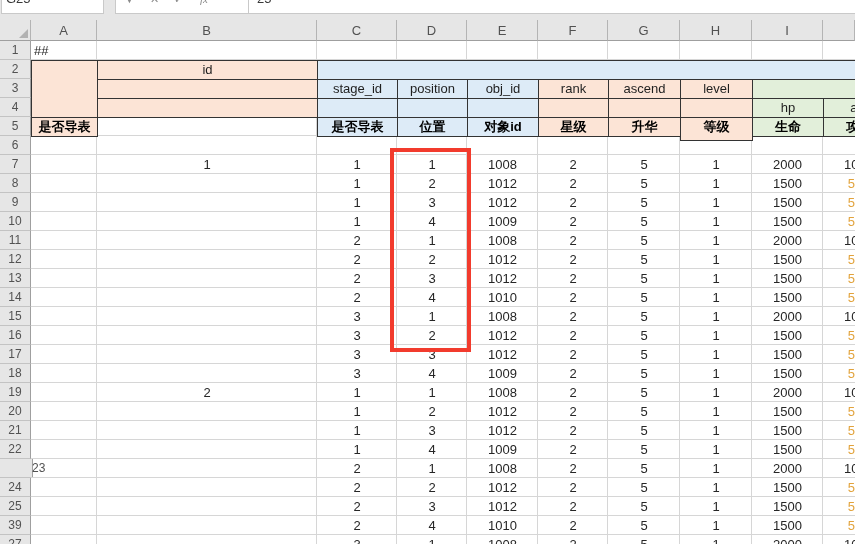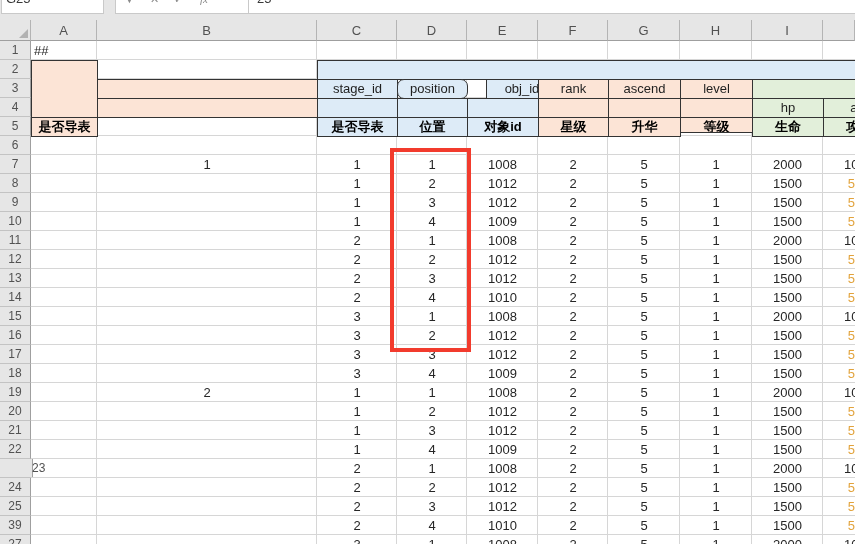--- a/index.html
+++ b/index.html
@@ -121,45 +121,46 @@
       <div class="vline" style="left: 316px; top: 21px; width: 1px; height: 503px;"></div>
       <div class="vline" style="left: 396px; top: 21px; width: 1px; height: 503px;"></div>
       <div class="vline" style="left: 466px; top: 21px; width: 1px; height: 503px;"></div>
       <div class="vline" style="left: 537px; top: 21px; width: 1px; height: 503px;"></div>
       <div class="vline" style="left: 607px; top: 21px; width: 1px; height: 503px;"></div>
       <div class="vline" style="left: 679px; top: 21px; width: 1px; height: 503px;"></div>
       <div class="vline" style="left: 751px; top: 21px; width: 1px; height: 503px;"></div>
       <div class="vline" style="left: 822px; top: 21px; width: 1px; height: 503px;"></div>
       <div class="dcell left" style="left: 31px; top: 21px; width: 66px; height: 19px; line-height: 19px;">##</div>
       <div class="hcell" style="left: 31px; top: 40px; width: 67px; height: 58px; line-height: 56px; background: rgb(252, 228, 214);"></div>
+      <div class="hcell" style="left: 97px; top: 40px; width: 221px; height: 20px; line-height: 18px; background: rgb(252, 228, 214);">id</div>
       <div class="hcell" style="left: 97px; top: 59px; width: 221px; height: 20px; line-height: 18px; background: rgb(252, 228, 214);"></div>
       <div class="hcell" style="left: 97px; top: 78px; width: 221px; height: 20px; line-height: 18px; background: rgb(252, 228, 214);"></div>
       <div class="hcell" style="left: 317px; top: 40px; width: 578px; height: 20px; line-height: 18px; background: rgb(221, 235, 247);"></div>
       <div class="hcell" style="left: 317px; top: 59px; width: 81px; height: 20px; line-height: 18px; background: rgb(221, 235, 247);">stage_id</div>
-      <div class="hcell" style="left: 397px; top: 59px; width: 71px; height: 20px; line-height: 18px; background: rgb(221, 235, 247); border-radius: 7px;">position</div>
-      <div class="hcell" style="left: 467px; top: 59px; width: 72px; height: 20px; line-height: 18px; background: rgb(221, 235, 247); margin-left: 19px;">obj_id</div>
+      <div class="hcell" style="left: 397px; top: 59px; width: 71px; height: 20px; line-height: 18px; background: rgb(221, 235, 247);">position</div>
+      <div class="hcell" style="left: 467px; top: 59px; width: 72px; height: 20px; line-height: 18px; background: rgb(221, 235, 247);">obj_id</div>
       <div class="hcell" style="left: 538px; top: 59px; width: 71px; height: 20px; line-height: 18px; background: rgb(252, 228, 214);">rank</div>
       <div class="hcell" style="left: 608px; top: 59px; width: 73px; height: 20px; line-height: 18px; background: rgb(252, 228, 214);">ascend</div>
       <div class="hcell" style="left: 680px; top: 59px; width: 73px; height: 20px; line-height: 18px; background: rgb(252, 228, 214);">level</div>
       <div class="hcell" style="left: 752px; top: 59px; width: 143px; height: 20px; line-height: 18px; background: rgb(226, 239, 218);"></div>
       <div class="hcell" style="left: 317px; top: 78px; width: 81px; height: 20px; line-height: 18px; background: rgb(221, 235, 247);"></div>
       <div class="hcell" style="left: 397px; top: 78px; width: 71px; height: 20px; line-height: 18px; background: rgb(221, 235, 247);"></div>
       <div class="hcell" style="left: 467px; top: 78px; width: 72px; height: 20px; line-height: 18px; background: rgb(221, 235, 247);"></div>
       <div class="hcell" style="left: 538px; top: 78px; width: 71px; height: 20px; line-height: 18px; background: rgb(252, 228, 214);"></div>
       <div class="hcell" style="left: 608px; top: 78px; width: 73px; height: 20px; line-height: 18px; background: rgb(252, 228, 214);"></div>
       <div class="hcell" style="left: 680px; top: 78px; width: 73px; height: 20px; line-height: 18px; background: rgb(252, 228, 214);"></div>
       <div class="hcell" style="left: 752px; top: 78px; width: 72px; height: 20px; line-height: 18px; background: rgb(226, 239, 218);">hp</div>
       <div class="hcell" style="left: 823px; top: 78px; width: 72px; height: 20px; line-height: 18px; background: rgb(226, 239, 218);">atk</div>
       <div class="hcell b" style="left: 31px; top: 97px; width: 67px; height: 20px; line-height: 18px; background: rgb(252, 228, 214);">是否导表</div>
       <div class="hcell b" style="left: 317px; top: 97px; width: 81px; height: 20px; line-height: 18px; background: rgb(221, 235, 247);">是否导表</div>
       <div class="hcell b" style="left: 397px; top: 97px; width: 71px; height: 20px; line-height: 18px; background: rgb(221, 235, 247);">位置</div>
       <div class="hcell b" style="left: 467px; top: 97px; width: 72px; height: 20px; line-height: 18px; background: rgb(221, 235, 247);">对象id</div>
       <div class="hcell b" style="left: 538px; top: 97px; width: 71px; height: 20px; line-height: 18px; background: rgb(252, 228, 214);">星级</div>
       <div class="hcell b" style="left: 608px; top: 97px; width: 73px; height: 20px; line-height: 18px; background: rgb(252, 228, 214);">升华</div>
-      <div class="hcell b" style="left: 680px; top: 97px; width: 73px; height: 16px; line-height: 18px; background: rgb(252, 228, 214);">等级</div>
+      <div class="hcell b" style="left: 680px; top: 97px; width: 73px; height: 24px; line-height: 18px; background: rgb(252, 228, 214);">等级</div>
       <div class="hcell b" style="left: 752px; top: 97px; width: 72px; height: 20px; line-height: 18px; background: rgb(226, 239, 218);">生命</div>
       <div class="hcell b" style="left: 823px; top: 97px; width: 72px; height: 20px; line-height: 18px; background: rgb(226, 239, 218);">攻击</div>
       <div class="dcell" style="left: 97px; top: 135px; width: 220px; height: 19px; line-height: 19px;">1</div>
       <div class="dcell" style="left: 317px; top: 135px; width: 80px; height: 19px; line-height: 19px;">1</div>
       <div class="dcell" style="left: 397px; top: 135px; width: 70px; height: 19px; line-height: 19px;">1</div>
       <div class="dcell" style="left: 467px; top: 135px; width: 71px; height: 19px; line-height: 19px;">1008</div>
       <div class="dcell" style="left: 538px; top: 135px; width: 70px; height: 19px; line-height: 19px;">2</div>
       <div class="dcell" style="left: 608px; top: 135px; width: 72px; height: 19px; line-height: 19px;">5</div>
       <div class="dcell" style="left: 680px; top: 135px; width: 72px; height: 19px; line-height: 19px;">1</div>
       <div class="dcell" style="left: 752px; top: 135px; width: 71px; height: 19px; line-height: 19px;">2000</div>

